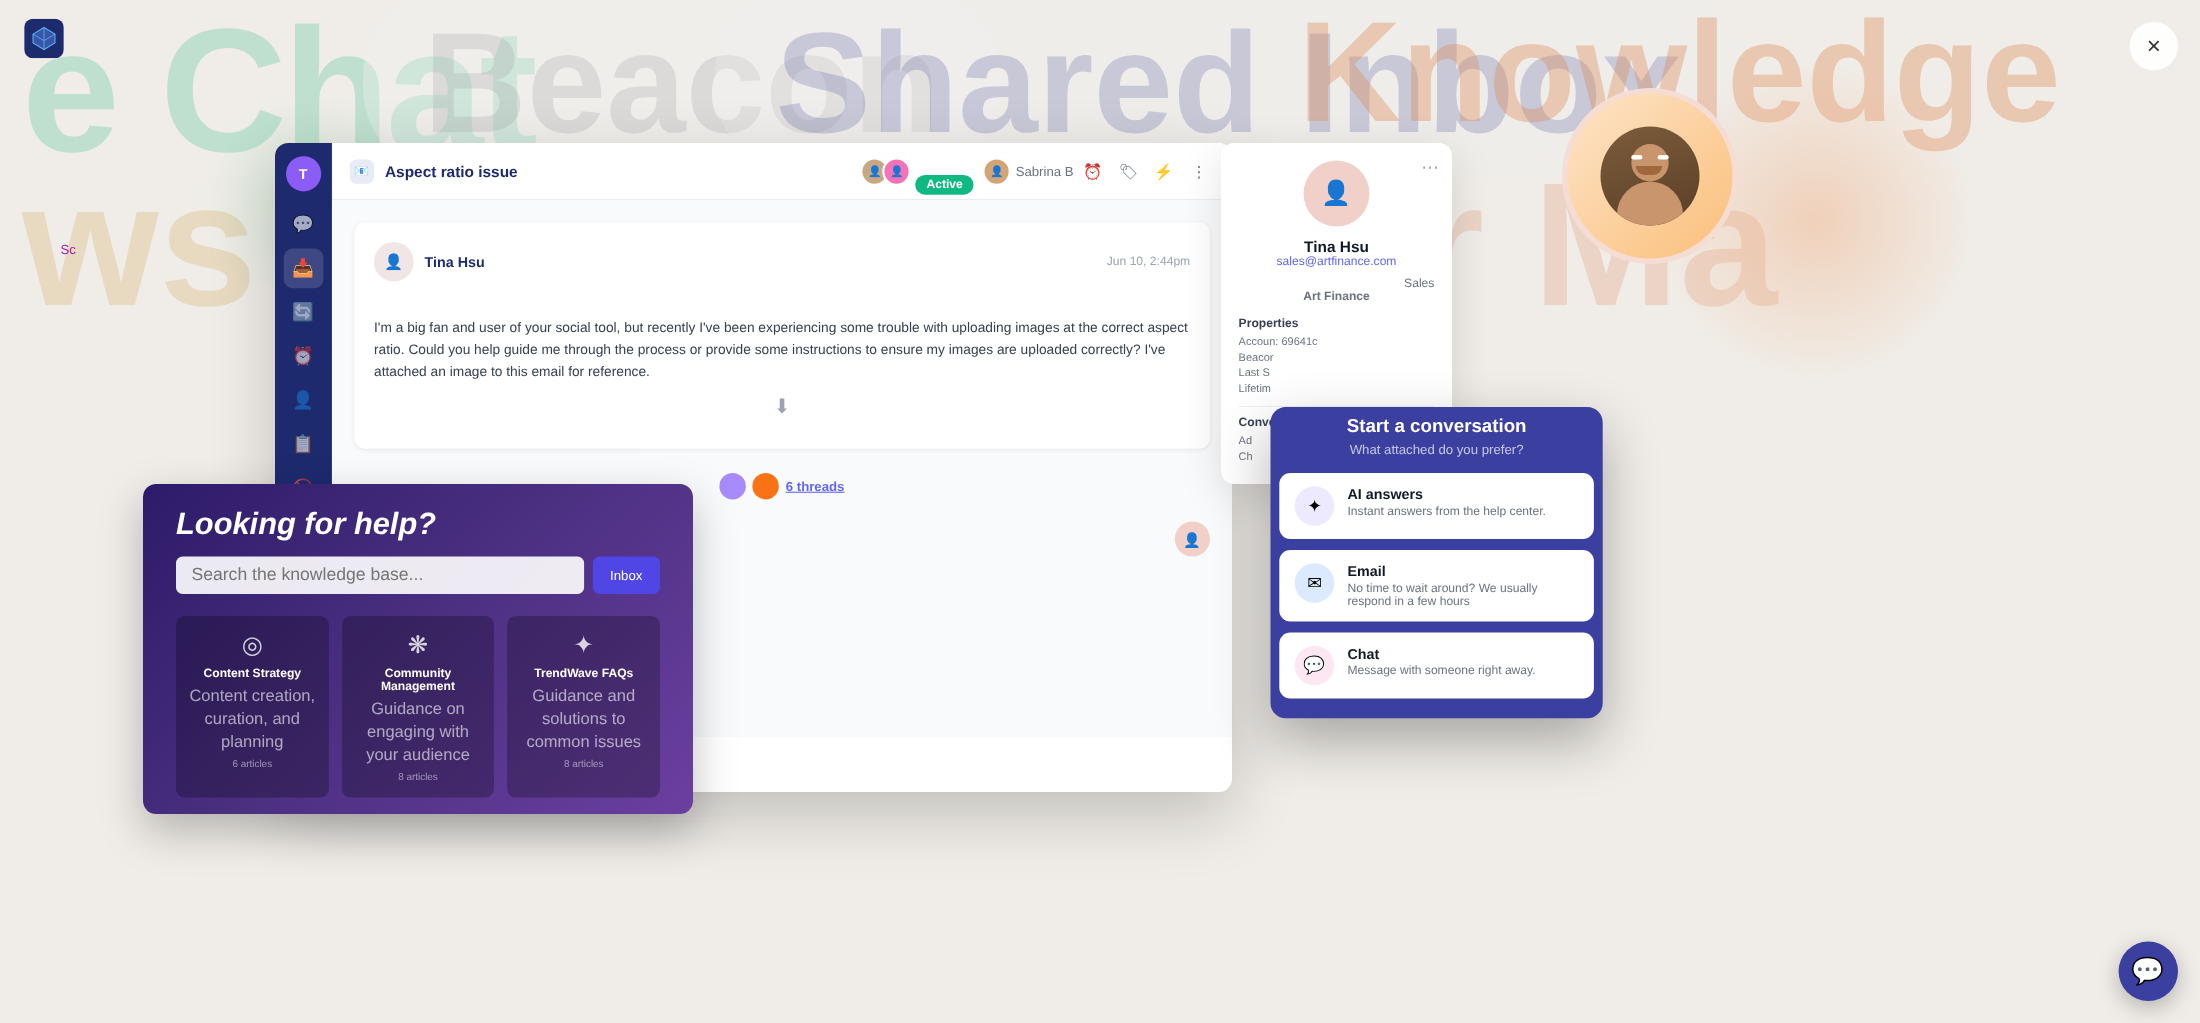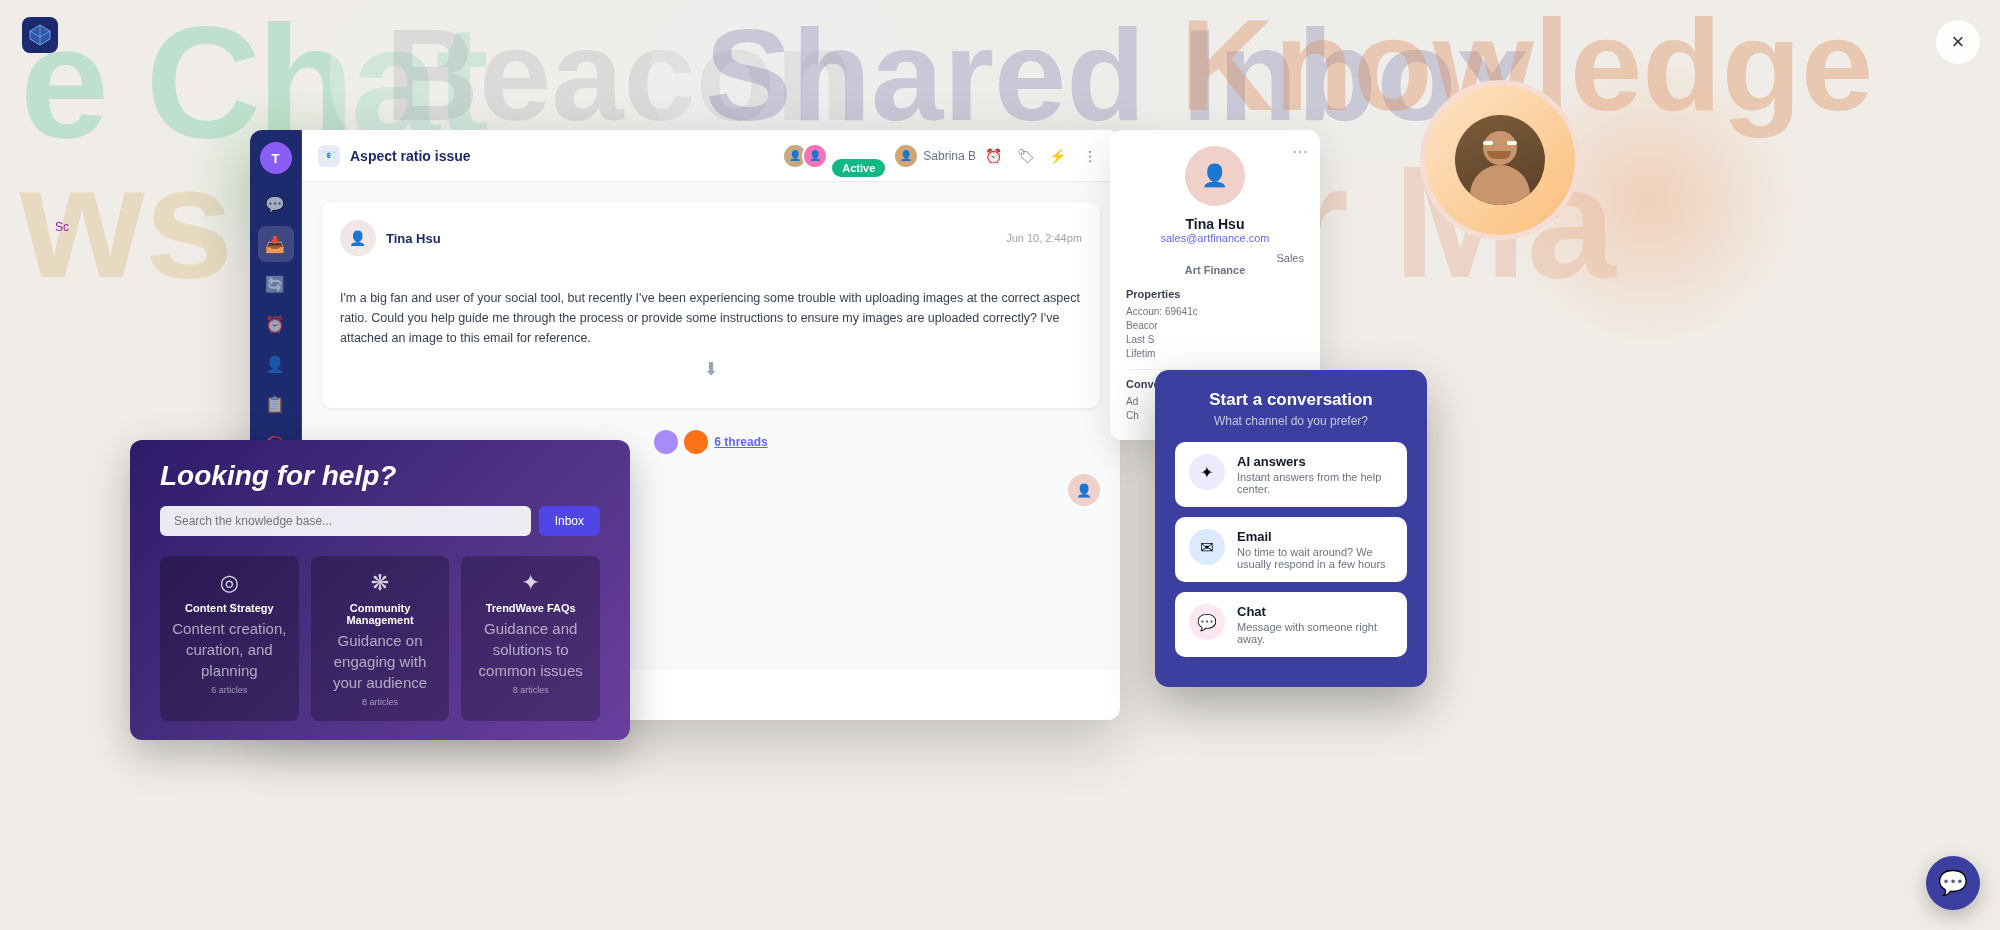--- a/index.html
+++ b/index.html
@@ -153,21 +153,21 @@
     .help-center-body {
       padding: 20px 30px;
     }
     .help-title {
       font-size: 28px; font-weight: 700; color: #fff; margin-bottom: 14px; font-style: italic;
     }
     .help-search-row {
       display: flex; gap: 8px; margin-bottom: 20px;
     }
     .help-search-input {
-      flex: 1; padding: 8px 14px; border-radius: 6px; border: none; font-size: 12px; color: #374151; background: rgba(255,255,255,0.9);
+      flex: 1; padding: 8px 14px; border-radius: 6px; border: none; font-size: 16px; color: #374151; background: rgba(255,255,255,0.9);
     }
     .help-search-btn {
       background: #4f46e5; color: #fff; border: none; border-radius: 6px; padding: 8px 16px; font-size: 12px; cursor: pointer;
     }
     .help-cards {
       display: flex; gap: 12px;
     }
     .help-card {
       flex: 1; background: rgba(0,0,0,0.25); border-radius: 8px; padding: 14px 10px; text-align: center;
     }
@@ -179,21 +179,21 @@
     }
     .help-card-desc {
       font-size: 15px; color: rgba(255,255,255,0.6); line-height: 1.4; margin-bottom: 4px;
     }
     .help-card-count {
       font-size: 9px; color: rgba(255,255,255,0.5);
     }
 
     
     .start-conv {
-      position: absolute; top: 370px; left: 1155px; width: 272px; background: #3b3fa0; border-radius: 14px; z-index: 20; padding: 20px; box-shadow: 0 20px 50px rgba(0,0,0,0.3);
+      position: absolute; top: 370px; left: 1155px; width: 302px; background: #3b3fa0; border-radius: 14px; z-index: 20; padding: 8px; box-shadow: 0 20px 50px rgba(0,0,0,0.3);
     }
     .start-conv-title {
       font-size: 17px; font-weight: 700; color: #fff; text-align: center; margin-bottom: 4px;
     }
     .start-conv-sub {
       font-size: 12px; color: rgba(255,255,255,0.7); text-align: center; margin-bottom: 14px;
     }
     .channel-card {
       background: #fff; border-radius: 10px; padding: 12px 14px; margin-bottom: 10px; display: flex; align-items: flex-start; gap: 12px;
     }
@@ -379,21 +379,21 @@
         <div class="help-card-title">TrendWave FAQs</div>
         <div class="help-card-desc">Guidance and solutions to common issues</div>
         <div class="help-card-count">8 articles</div>
       </div>
     </div>
   </div>
 </div>
 
 <div class="start-conv">
   <div class="start-conv-title">Start a conversation</div>
-  <div class="start-conv-sub">What channel do you prefer?</div>
+  <div class="start-conv-sub">What attached do you prefer?</div>
   <div class="channel-card">
     <div class="channel-icon-wrap purple">
       <span class="channel-icon">✦</span>
     </div>
     <div>
       <div class="channel-name">AI answers</div>
       <div class="channel-desc">Instant answers from the help center.</div>
     </div>
   </div>
   <div class="channel-card">

